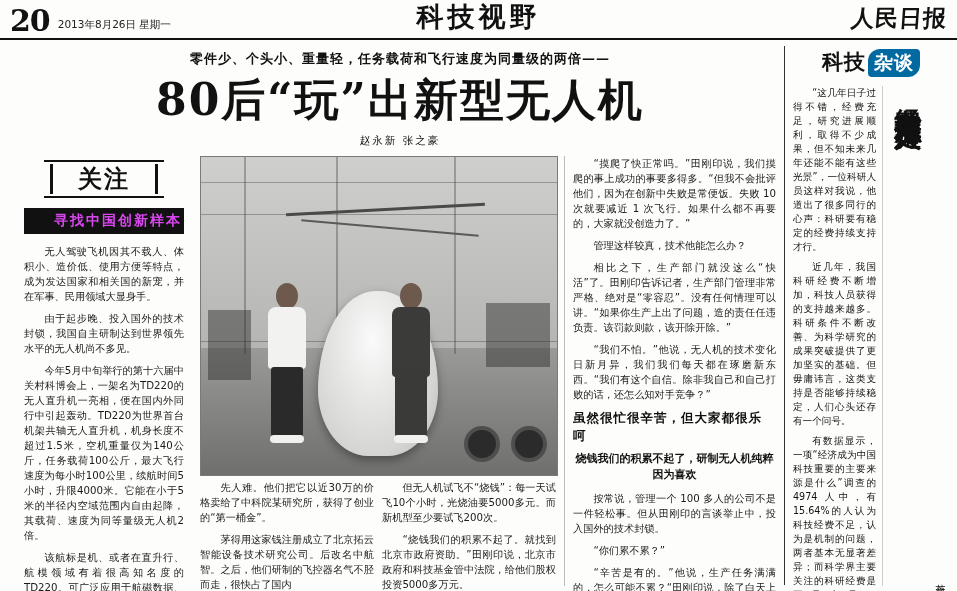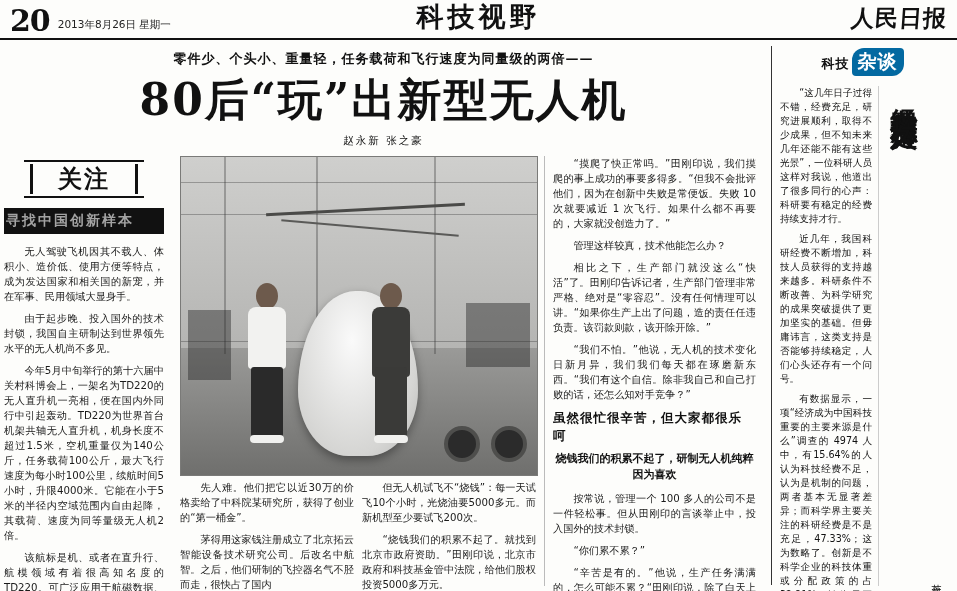--- a/index.html
+++ b/index.html
@@ -28,21 +28,21 @@
   }
   .mast-brand{
     margin-left:auto;padding-bottom:2px;
     font-family:"DejaVu Serif","Liberation Serif",serif;
     font-size:23px;font-weight:700;letter-spacing:1px;
     transform:skewX(-4deg);
   }
 
   
   .body{
-    display:flex;height:549px;box-sizing:border-box;padding:6px 8px 4px 4px;
+    display:flex;height:549px;box-sizing:border-box;padding:6px 8px 4px 24px;
   }
   .left{width:768px;box-sizing:border-box;padding-right:8px;border-right:1px solid #333;}
   .right{width:173px;box-sizing:border-box;padding-left:8px;}
 
   
   .kicker{
     text-align:center;font-size:13px;font-weight:700;letter-spacing:1px;
     margin:4px 0 6px 0;color:#111;
   }
   .headline{
@@ -66,21 +66,21 @@
     border-top:2px solid #111;border-bottom:2px solid #111;
     padding:1px 0;position:relative;
   }
   .attn-badge:before,.attn-badge:after{
     content:"";position:absolute;top:2px;bottom:2px;width:3px;background:#111;
   }
   .attn-badge:before{left:6px;}
   .attn-badge:after{right:6px;}
 
   .black-bar{
-    background:#111;color:#a3a3a3;text-align:left;
+    background:#111;color:#d946ef;text-align:right;
     font-size:14px;font-weight:700;letter-spacing:2px;
     padding:4px 2px;margin:0 0 10px 0;
   }
 
   p.t{
     font-size:10.2px;line-height:15px;text-align:justify;text-indent:2em;
     margin:0 0 7px 0;color:#1a1a1a;
   }
 
   .sub-h{
@@ -141,21 +141,21 @@
 
   .two-sub{display:flex;gap:8px;margin-top:2px;}
   .two-sub>div{flex:1;}
 
   
   .rail-badge{
     position:relative;text-align:center;margin:2px 0 8px 0;height:30px;
   }
   .rail-badge .kj{
     font-family:"DejaVu Serif","Liberation Serif",serif;
-    font-size:13px;font-weight:700;letter-spacing:1px;
+    font-size:21px;font-weight:700;letter-spacing:1px;
   }
   .rail-badge .zt{
     display:inline-block;background:#0369a1;color:#fff;padding:1px 6px;
     font-family:"DejaVu Serif","Liberation Serif",serif;
     font-size:19px;font-weight:700;letter-spacing:1px;
     border-radius:12px 4px 12px 4px;margin-left:2px;
   }
   .rail-body{display:flex;height:500px;}
   .rail-text{flex:1;padding-right:6px;}
   .rail-text p{

